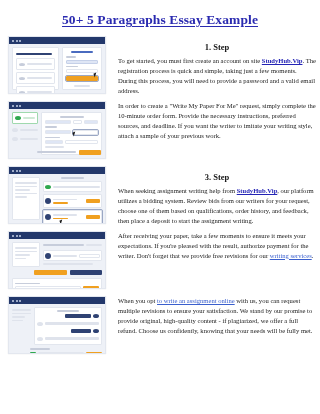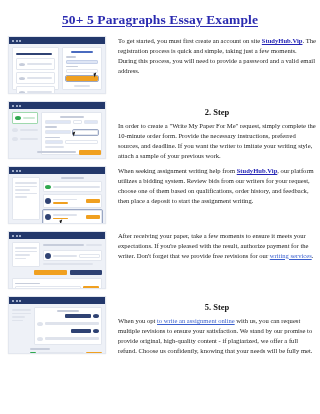--- a/index.html
+++ b/index.html
@@ -198,20 +198,21 @@
               <div class="card" style="height:4px;"></div>
               <div class="pill hl" style="margin-top:3px;"></div>
               <div class="cursor" style="right:4px; bottom:12px;"></div>
               <div class="ln" style="width:50%;margin:4px auto 0;height:1.5px;"></div>
             </div>
           </div>
         </div>
       </div>
     </div>
     <div class="text-cell">
+      <div class="step-head">1. Step</div>
       <div class="step-body"><span>To get started, you must first create an account on site </span><a class="strong-link" href="#">StudyHub.Vip</a><span>. The registration process is quick and simple, taking just a few moments. During this process, you will need to provide a password and a valid email address.</span></div>
     </div>
   </div>
 
   <div class="row">
     <div class="thumb-cell">
       <div class="browser">
         <div class="bar">
           <span class="dot"></span>
           <span class="dot"></span>
@@ -257,21 +258,20 @@
             </div>
           </div>
           <div class="flexrow" style="position:absolute;left:28px;right:4px;bottom:3px;gap:3px;">
             <div class="ln mid" style="flex:1;"></div>
             <div class="pill" style="width:22px;"></div>
           </div>
         </div>
       </div>
     </div>
     <div class="text-cell">
-      <div class="step-head">2. Step</div>
       <div class="step-body"><span>In order to create a "Write My Paper For Me" request, simply complete the 10-minute order form. Provide the necessary instructions, preferred sources, and deadline. If you want the writer to imitate your writing style, attach a sample of your previous work.</span></div>
     </div>
   </div>
 
   <div class="row">
     <div class="thumb-cell">
       <div class="browser">
         <div class="bar">
           <span class="dot"></span>
           <span class="dot"></span>
@@ -315,20 +315,21 @@
                   </div>
                 <div class="cursor" style="left:16px; bottom:-1px;"></div>
               </div>
 
             </div>
           </div>
         </div>
       </div>
     </div>
     <div class="text-cell">
+      <div class="step-head">3. Step</div>
       <div class="step-body"><span>When seeking assignment writing help from </span><a class="strong-link" href="#">StudyHub.Vip</a><span>, our platform utilizes a bidding system. Review bids from our writers for your request, choose one of them based on qualifications, order history, and feedback, then place a deposit to start the assignment writing.</span></div>
     </div>
   </div>
 
   <div class="row">
     <div class="thumb-cell">
       <div class="browser">
         <div class="bar">
           <span class="dot"></span>
           <span class="dot"></span>
@@ -418,18 +419,17 @@
             <div class="flexrow" style="gap:2px;">
               <span class="avatar green" style="width:5px;height:5px;border-radius:1px;"></span>
               <div class="card" style="flex:1;height:5px;"></div>
               <div class="pill" style="width:16px;"></div>
             </div>
           </div>
         </div>
       </div>
     </div>
     <div class="text-cell">
-      <div class="step-head">5. Step</div>
       <div class="step-body"><span>When you opt </span><a class="plain-link" href="#">to write an assignment online</a><span> with us, you can request multiple revisions to ensure your satisfaction. We stand by our promise to provide original, high-quality content - if plagiarized, we offer a full refund. Choose us confidently, knowing that your needs will be fully met.</span></div>
     </div>
   </div>
 
 </div>
 
 </body></html>

